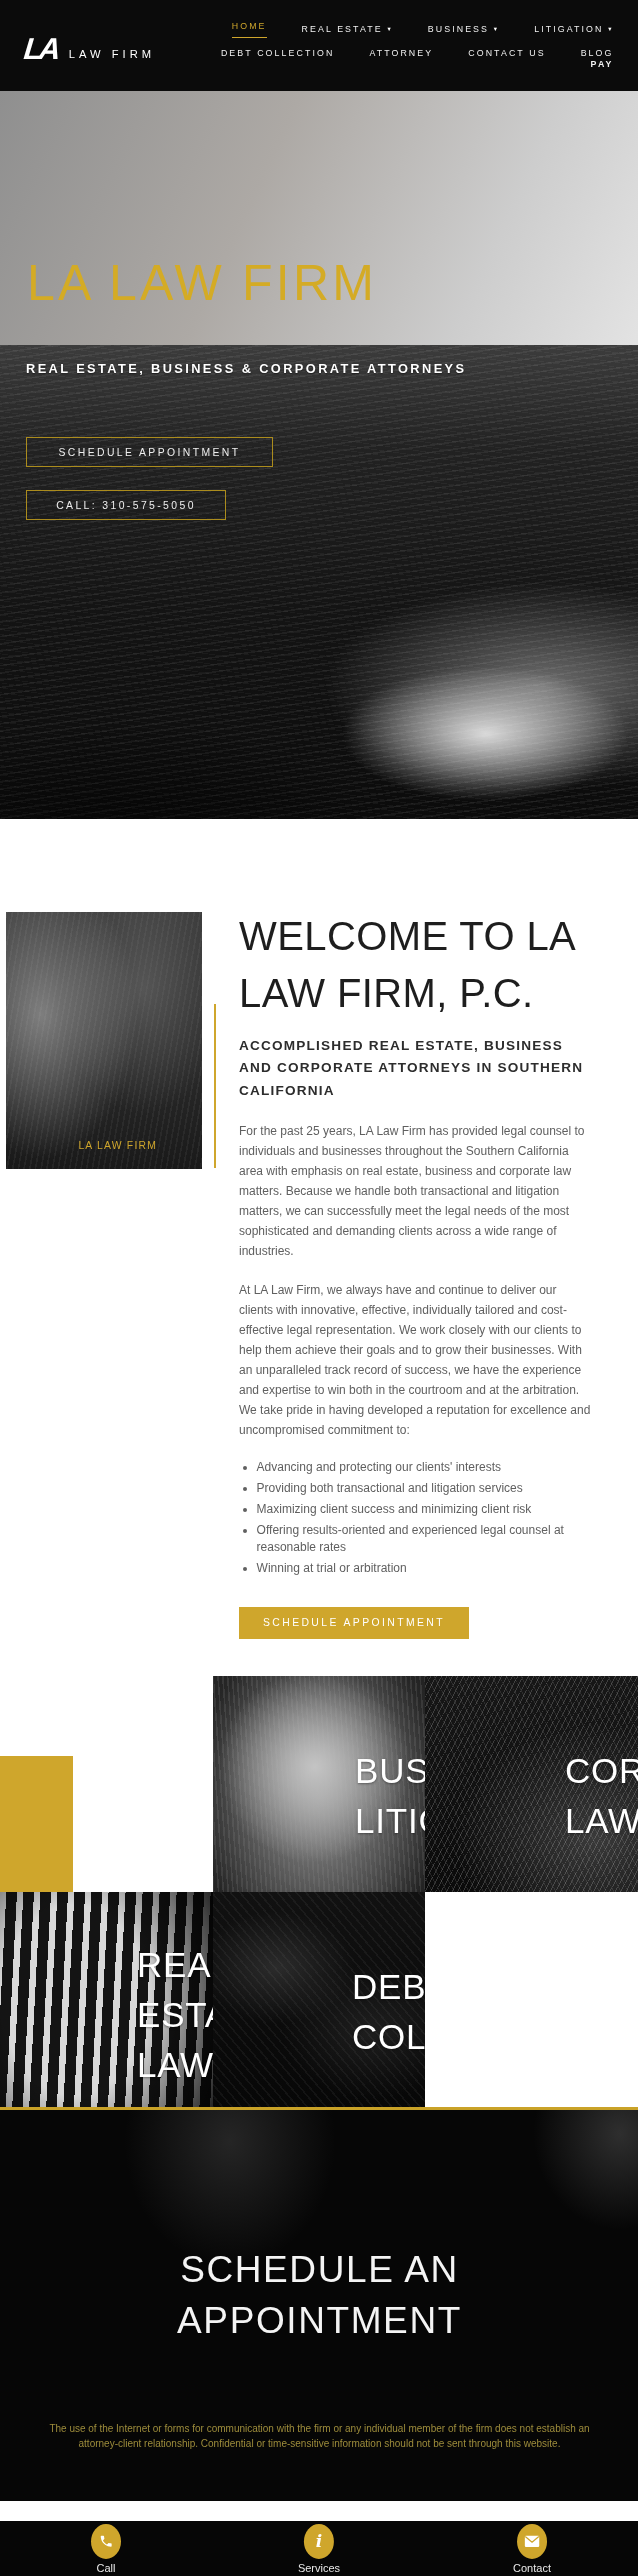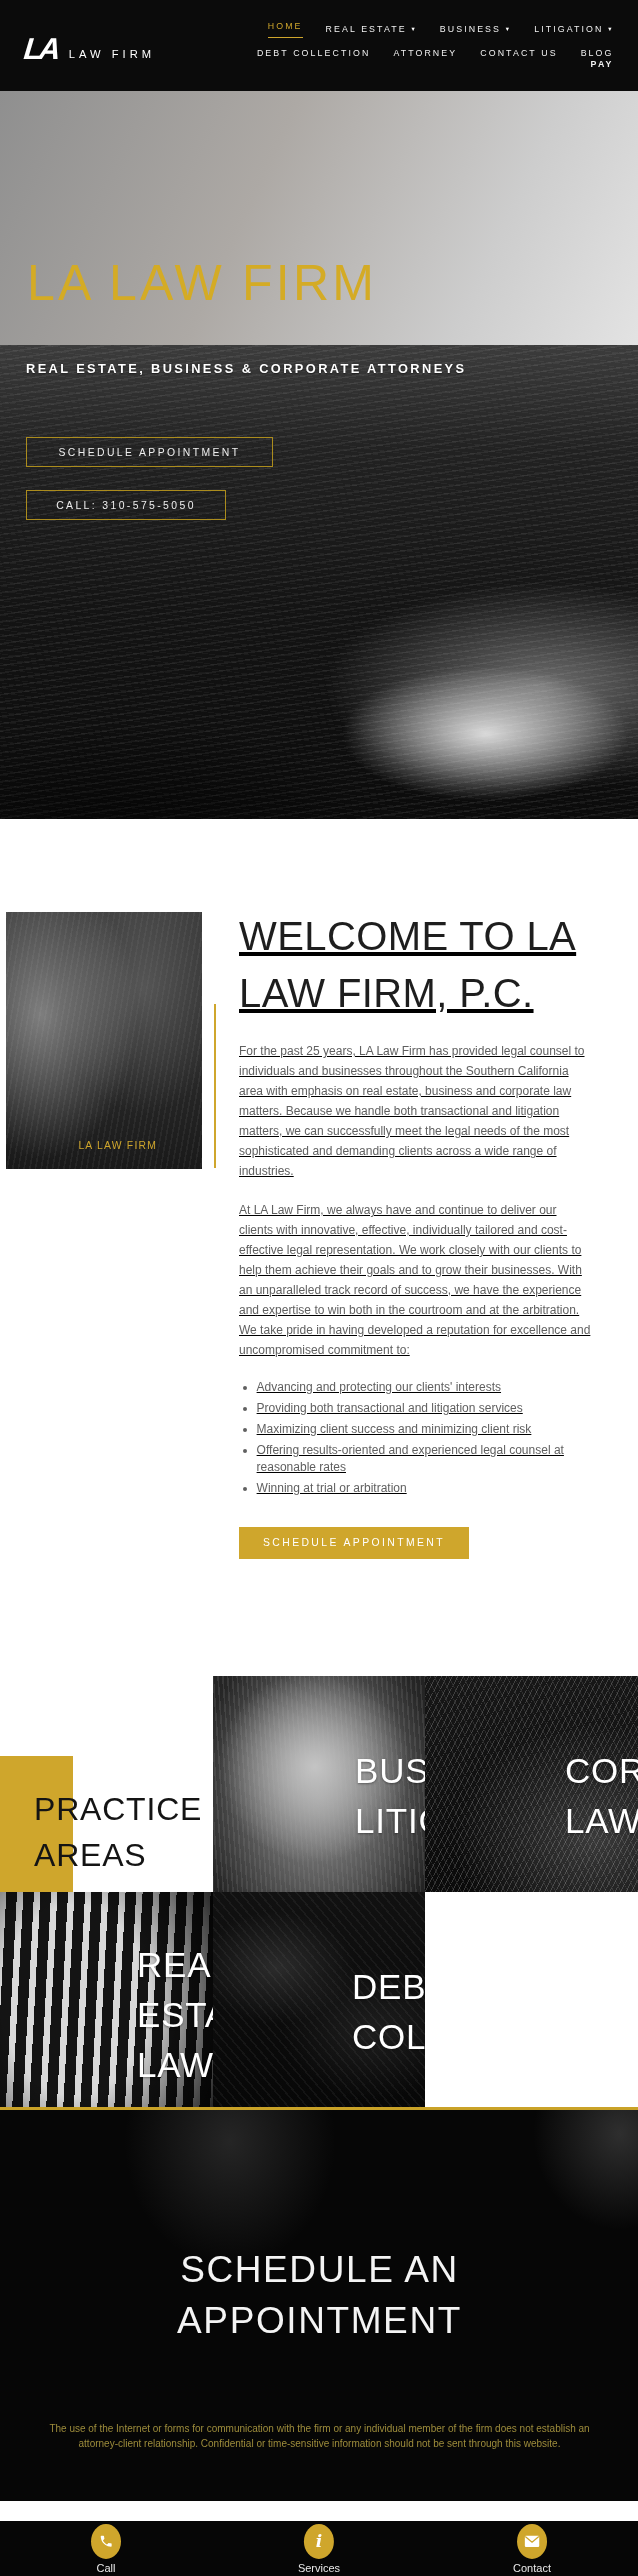--- a/index.html
+++ b/index.html
@@ -15,21 +15,21 @@
   }
   
   .header{position:absolute;left:0;top:0;width:639px;height:91px;background:#0b0b0b;z-index:5;}
   .logo{position:absolute;left:24px;top:35px;display:flex;align-items:flex-end;cursor:pointer;}
   .logo-mono{
     color:#fff;font-weight:bold;font-style:italic;font-size:30px;line-height:27px;
     transform:skewX(-6deg);letter-spacing:-3.2px;
   }
   .logo-text{color:#fff;font-size:11.2px;letter-spacing:4px;margin-left:11.2px;margin-bottom:1.6px;font-weight:400;}
   .nav{position:absolute;right:25.5px;top:0;text-align:right;}
-  .nav-row{position:absolute;right:0;display:flex;gap:23px;white-space:nowrap;justify-content:space-between;}
+  .nav-row{position:absolute;right:0;display:flex;gap:35px;white-space:nowrap;justify-content:space-between;}
   .nav-r1{top:21px;}
   .nav-r2{top:48px;}
   .nav-r3{top:59px;font-weight:bold;}
   .nav-item{
     color:#f2f2f2;font-size:8.8px;letter-spacing:2.1px;cursor:pointer;
     display:inline-flex;align-items:center;gap:4.8px;
   }
   .nav-item .caret{font-size:6.4px;color:#fff;}
   .nav-item.active{color:var(--accent);border-bottom:0.8px solid var(--accent);padding-bottom:5.6px;}
   
@@ -72,21 +72,21 @@
       radial-gradient(ellipse 160px 239px at 18% 40%, rgba(190,190,190,.55), rgba(190,190,190,0) 60%),
       radial-gradient(ellipse 128px 192px at 70% 30%, rgba(120,120,120,.5), rgba(120,120,120,0) 65%),
       repeating-linear-gradient(100deg, rgba(255,255,255,.05) 0 1.6px, rgba(0,0,0,0) 1.6px 5.6px),
       linear-gradient(to bottom,#3a3a3a 0%,#2c2c2c 55%,#191919 100%);
   }
   .elephant-caption{
     position:absolute;left:72px;bottom:17.6px;color:var(--accent);
     font-size:10.4px;letter-spacing:1.2px;white-space:nowrap;
   }
   .gold-line{position:absolute;left:214px;top:185px;width:1.6px;height:164px;background:var(--accent);}
-  .welcome-col{position:absolute;left:239px;top:89px;width:354px;text-decoration:underline;}
+  .welcome-col{position:absolute;left:239px;top:89px;width:354px;}
   .welcome-h2{font-size:40px;line-height:57px;font-weight:300;color:#1e1e1e;letter-spacing:0.4px;margin:0;}
   .welcome-h3{
     font-size:13.6px;line-height:22.4px;font-weight:bold;color:#2d2d2d;letter-spacing:1.2px;
     margin:12.8px 0 0 0;
   }
   .welcome-p{font-size:12px;line-height:20px;color:#606060;margin:19px 0 0 0;}
   .welcome-ul{margin:19px 0 0 0;padding:0 0 0 17.6px;color:#606060;}
   .welcome-ul li{font-size:12px;line-height:17px;margin-bottom:4px;}
   .welcome-cta{
     display:inline-flex;align-items:center;justify-content:center;margin-top:25.5px;
@@ -215,37 +215,37 @@
   <div class="hero-btn hero-btn2">CALL: 310-575-5050</div>
 </div>
 
 <div class="welcome">
   <div class="elephant">
     <span class="elephant-caption">LA LAW FIRM</span>
   </div>
   <div class="gold-line"></div>
   <div class="welcome-col">
     <h2 class="welcome-h2">WELCOME TO LA LAW FIRM, P.C.</h2>
+    <h3 class="welcome-h3">ACCOMPLISHED REAL ESTATE, BUSINESS AND CORPORATE ATTORNEYS IN SOUTHERN CALIFORNIA</h3>
     <p class="welcome-p">For the past 25 years, LA Law Firm has provided legal counsel to individuals and businesses throughout the Southern California area with emphasis on real estate, business and corporate law matters. Because we handle both transactional and litigation matters, we can successfully meet the legal needs of the most sophisticated and demanding clients across a wide range of industries.</p>
     <p class="welcome-p">At LA Law Firm, we always have and continue to deliver our clients with innovative, effective, individually tailored and cost-effective legal representation. We work closely with our clients to help them achieve their goals and to grow their businesses. With an unparalleled track record of success, we have the experience and expertise to win both in the courtroom and at the arbitration. We take pride in having developed a reputation for excellence and uncompromised commitment to:</p>
     <ul class="welcome-ul">
       <li>Advancing and protecting our clients' interests</li>
       <li>Providing both transactional and litigation services</li>
       <li>Maximizing client success and minimizing client risk</li>
       <li>Offering results-oriented and experienced legal counsel at reasonable rates</li>
       <li>Winning at trial or arbitration</li>
     </ul>
     <button class="welcome-cta">SCHEDULE APPOINTMENT</button>
   </div>
 </div>
 
 <div class="practice">
   <div class="tile t-r1 t-c1 tile-white">
     <div class="gold-block"></div>
-    <div class="practice-title">PRACTICE AREAS</div>
   </div>
   <div class="tile t-r1 t-c2 img-lion">
     <div class="tile-label" style="left:142px;top:70px;width:208px;">BUSINESS LITIGATION</div>
   </div>
   <div class="tile t-r1 t-c3 img-palm">
     <div class="tile-label" style="left:140px;top:70px;width:192px;">CORPORATE LAW</div>
   </div>
   <div class="tile t-r2 t-c1 img-zebra">
     <div class="tile-label" style="left:137px;top:48px;width:136px;">REAL ESTATE LAW</div>
   </div>

